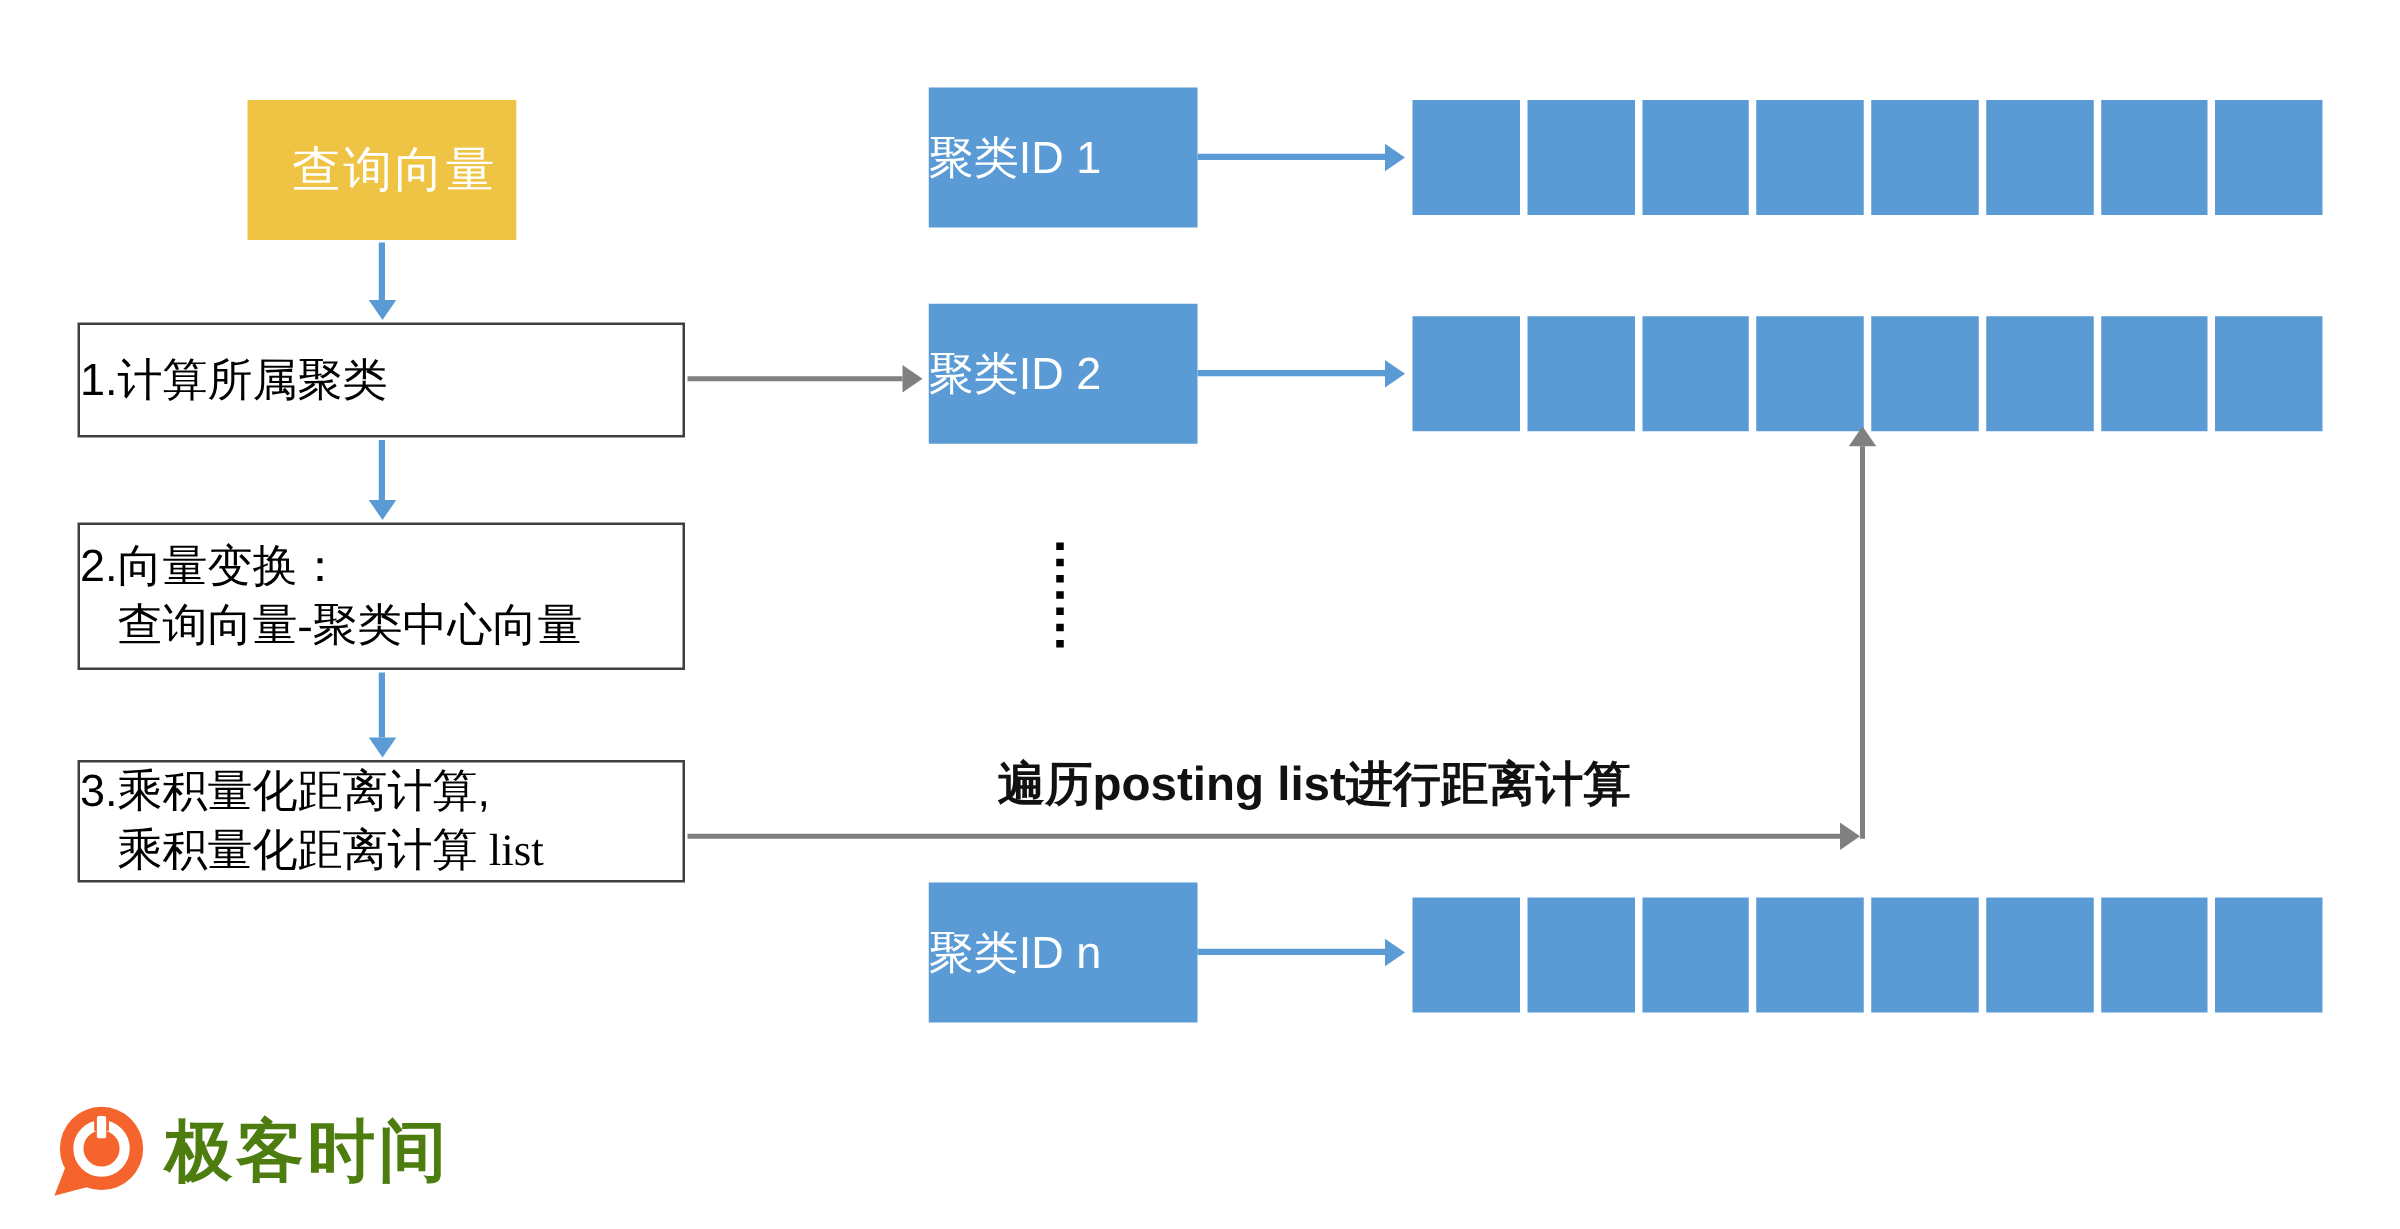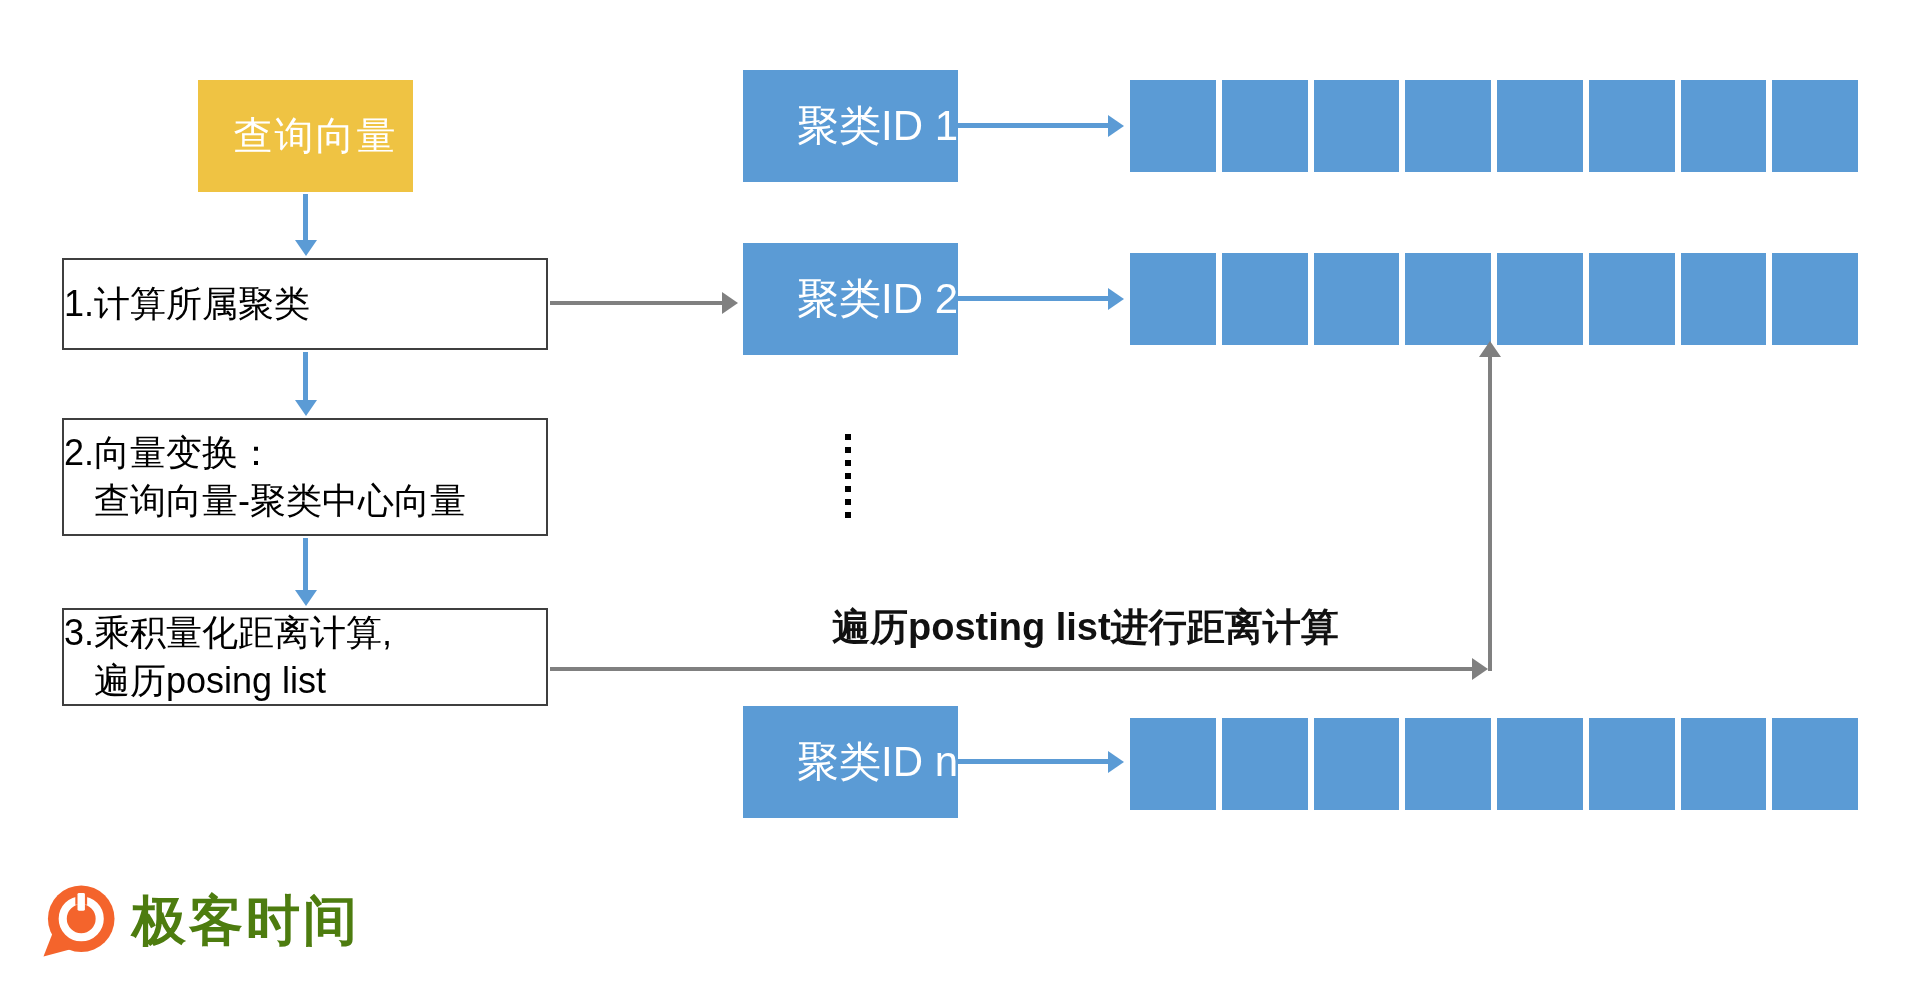--- a/index.html
+++ b/index.html
@@ -5,23 +5,23 @@
   html,body{margin:0;padding:0;background:#ffffff;}
   body{font-family:"Liberation Sans","DejaVu Sans",sans-serif;}
   .canvas{position:relative;width:1920px;height:983px;background:#ffffff;overflow:hidden;}
 
   
   .node{position:absolute;box-sizing:border-box;}
   .query{left:198px;top:80px;width:215px;height:112px;background:#EFC343;color:#ffffff;
          display:flex;align-items:center;justify-content:center;font-size:39px;letter-spacing:2px;padding-left:20px;}
   .step{left:62px;width:486px;background:#ffffff;border:2px solid #3f3f3f;color:#000;
         display:flex;flex-direction:column;justify-content:center;font-size:36px;line-height:1.32;}
-  .step .indent{padding-left:30px;}
+  .step .indent{padding-left:30px;font-family:Liberation Serif, serif;}
   .cluster{left:743px;width:215px;height:112px;background:#5B9BD5;color:#ffffff;
-           display:flex;align-items:center;justify-content:flex-end;font-size:42px;}
+           display:flex;align-items:center;justify-content:flex-start;font-size:36px;}
 
   
   .cellrow{position:absolute;left:1130px;width:728px;height:92px;display:flex;gap:6px;}
   .cell{flex:1;background:#5B9BD5;}
 
   
   .varrow{position:absolute;width:5px;}
   .varrow.blue{background:#5B9BD5;}
   .varrow::after{content:"";position:absolute;top:100%;left:50%;transform:translateX(-50%);
                  width:0;height:0;border:11px solid transparent;border-bottom:none;}
@@ -39,21 +39,21 @@
   .harrow::after{content:"";position:absolute;left:100%;top:50%;transform:translateY(-50%);
                  width:0;height:0;border:11px solid transparent;border-right:none;}
   .harrow.blue::after{border-left:16px solid #5B9BD5;}
   .harrow.gray::after{border-left:16px solid #808080;}
 
   
   .dots{position:absolute;left:845px;top:434px;display:flex;flex-direction:column;gap:7px;align-items:center;}
   .dot{width:6px;height:6px;background:#000;}
 
   
-  .annotation{position:absolute;left:832px;top:602px;font-size:38px;font-weight:bold;color:#111;white-space:nowrap;}
+  .annotation{position:absolute;left:798px;top:602px;font-size:38px;font-weight:bold;color:#111;white-space:nowrap;}
 
   
   .brand{position:absolute;left:42px;top:884px;display:flex;align-items:center;}
   .brand-text{font-size:54px;font-weight:bold;color:#4d7c0f;margin-left:16px;letter-spacing:3px;}
 </style>
 </head>
 <body>
 
 <div class="canvas">
 
@@ -71,21 +71,21 @@
 
   <div class="node step" style="top:418px;height:118px">
     <div>2.向量变换：</div>
     <div class="indent">查询向量-聚类中心向量</div>
   </div>
 
   <div class="varrow blue" style="left:303px;top:538px;height:52px"></div>
 
   <div class="node step" style="top:608px;height:98px">
     <div>3.乘积量化距离计算,</div>
-    <div class="indent">遍历posing list</div>
+    <div class="indent">乘积量化距离计算 list</div>
   </div>
 
   <div class="harrow gray" style="left:550px;top:301px;width:172px"></div>
 
   <div class="node cluster" style="top:70px">
     <span>聚类ID 1</span>
   </div>
   <div class="node cluster" style="top:243px">
     <span>聚类ID 2</span>
   </div>

